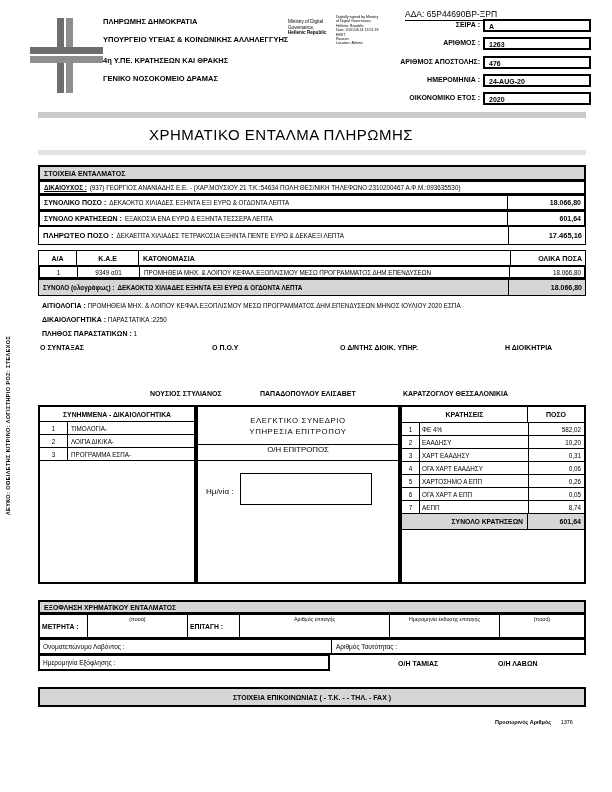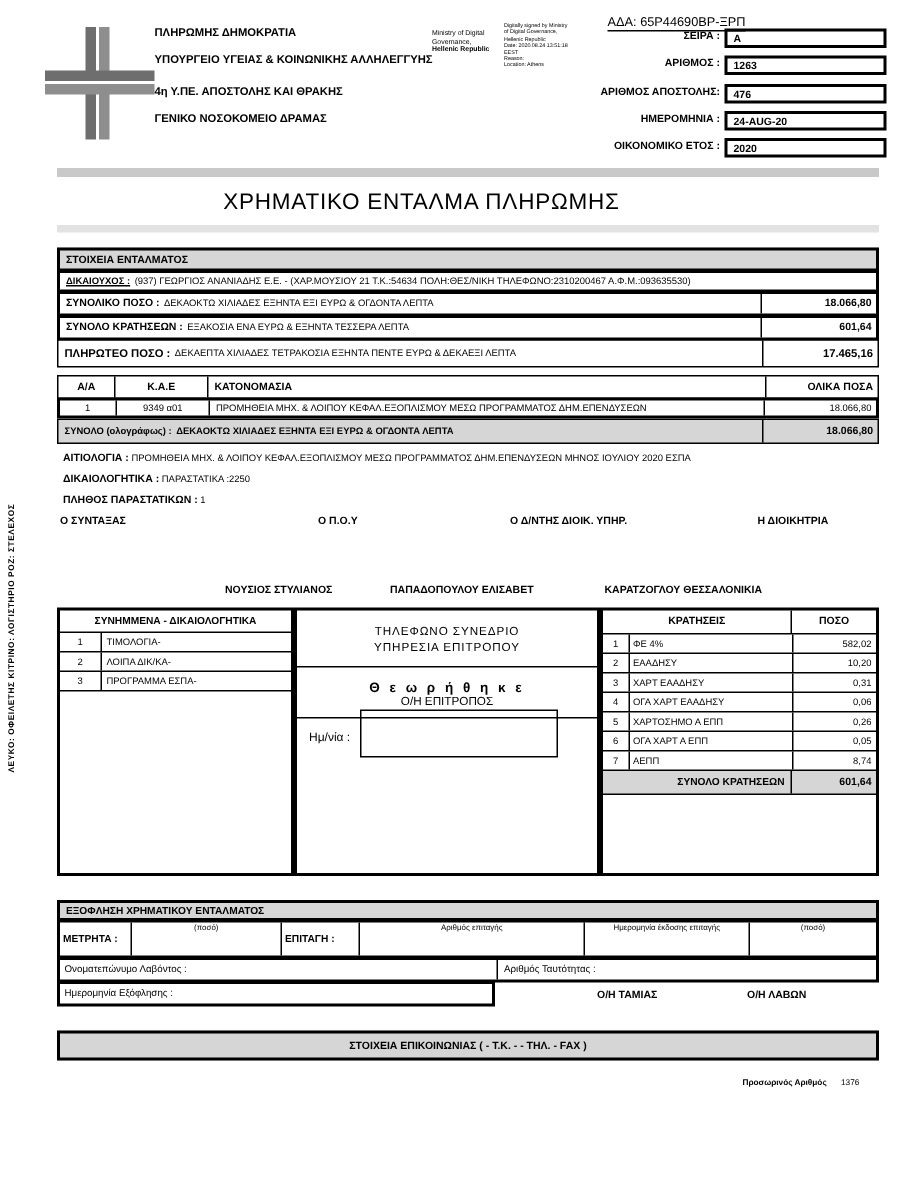--- a/index.html
+++ b/index.html
@@ -25,21 +25,21 @@
 
 <div class="a b t55" style="left:5px;top:515px;transform:rotate(-90deg);transform-origin:0 0;white-space:nowrap;letter-spacing:.4px">ΛΕΥΚΟ: ΟΦΕΙΛΕΤΗΣ  ΚΙΤΡΙΝΟ: ΛΟΓΙΣΤΗΡΙΟ  ΡΟΖ: ΣΤΕΛΕΧΟΣ</div>
 
 <div class="a" style="left:30px;top:18px;width:73px;height:75px">
   <div class="crossbar" style="left:27px;top:0;width:16px;height:75px;background:linear-gradient(to right,#6e6e6e 44%,#fff 44%,#fff 58%,#8e8e8e 58%)"></div>
   <div class="crossbar" style="left:0;top:29px;width:73px;height:16px;background:linear-gradient(to bottom,#6e6e6e 44%,#fff 44%,#fff 58%,#8e8e8e 58%)"></div>
 </div>
 
 <div class="a b" style="left:103px;top:17px;font-size:7.5px">ΠΛΗΡΩΜΗΣ ΔΗΜΟΚΡΑΤΙΑ</div>
 <div class="a b" style="left:103px;top:35px;font-size:7.5px;white-space:nowrap">ΥΠΟΥΡΓΕΙΟ ΥΓΕΙΑΣ &amp; ΚΟΙΝΩΝΙΚΗΣ ΑΛΛΗΛΕΓΓΥΗΣ</div>
-<div class="a b" style="left:103px;top:56px;font-size:7.5px">4η Υ.ΠΕ. ΑΠΟΣΤΟΛΗΣ ΚΑΙ ΘΡΑΚΗΣ</div>
+<div class="a b" style="left:103px;top:56px;font-size:7.5px">4η Υ.ΠΕ. ΚΡΑΤΗΣΕΩΝ ΚΑΙ ΘΡΑΚΗΣ</div>
 <div class="a b" style="left:103px;top:74px;font-size:7.5px">ΓΕΝΙΚΟ ΝΟΣΟΚΟΜΕΙΟ ΔΡΑΜΑΣ</div>
 
 <div class="a" style="left:288px;top:15px;width:126px;height:46px">
   <div class="a" style="left:0;top:4px;width:44px;font-size:4.6px;line-height:5.6px">
     <div>Ministry of Digital</div>
     <div>Governance,</div>
     <div class="b">Hellenic Republic</div>
   </div>
   <div class="a" style="left:48px;top:0;width:78px;font-size:3.6px;line-height:4.4px">
     <div>Digitally signed by Ministry</div>
@@ -159,24 +159,23 @@
     <div class="vc ctr t6" style="width:28px;justify-content:center;border-right:1px solid #000">2</div>
     <div class="vc t6" style="flex:1;padding-left:3px">ΛΟΙΠΑ ΔΙΚ/ΚΑ-</div>
   </div>
   <div class="fx" style="height:13px;border-bottom:1px solid #000">
     <div class="vc ctr t6" style="width:28px;justify-content:center;border-right:1px solid #000">3</div>
     <div class="vc t6" style="flex:1;padding-left:3px">ΠΡΟΓΡΑΜΜΑ ΕΣΠΑ-</div>
   </div>
 </div>
 
 <div class="a bd" style="left:196px;top:405px;width:204px;height:179px">
-  <div class="ctr" style="margin-top:9px;font-size:7.8px;letter-spacing:.6px">ΤΗΛΕΦΩΝΟ ΣΥΝΕΔΡΙΟ</div>
+  <div class="ctr" style="margin-top:9px;font-size:7.8px;letter-spacing:.6px">ΕΛΕΓΚΤΙΚΟ ΣΥΝΕΔΡΙΟ</div>
   <div class="ctr" style="margin-top:2px;font-size:7.8px;letter-spacing:.6px">ΥΠΗΡΕΣΙΑ ΕΠΙΤΡΟΠΟΥ</div>
   <div style="margin-top:8px;border-top:1px solid #000"></div>
-  <div class="ctr b" style="margin-top:8px;font-size:9px;letter-spacing:2px">Θ ε ω ρ ή θ η κ ε</div>
   <span class="a" style="left:8px;top:80px;font-size:8px">Ημ/νία :</span>
   <div class="a" style="left:42px;top:66px;width:132px;height:32px;border:1.5px solid #000"></div>
   <div class="ctr" style="font-size:7.8px">Ο/Η ΕΠΙΤΡΟΠΟΣ</div>
   <div style="margin-top:6px;border-top:1px solid #000"></div>
 </div>
 
 <div class="a bd" style="left:400px;top:405px;width:186px;height:179px">
   <div class="fx" style="height:16px;border-bottom:1.5px solid #000">
     <div class="vc ctr b t7" style="flex:1;justify-content:center;border-right:1.5px solid #000">ΚΡΑΤΗΣΕΙΣ</div>
     <div class="vc ctr b t7" style="width:56px;justify-content:center">ΠΟΣΟ</div>

